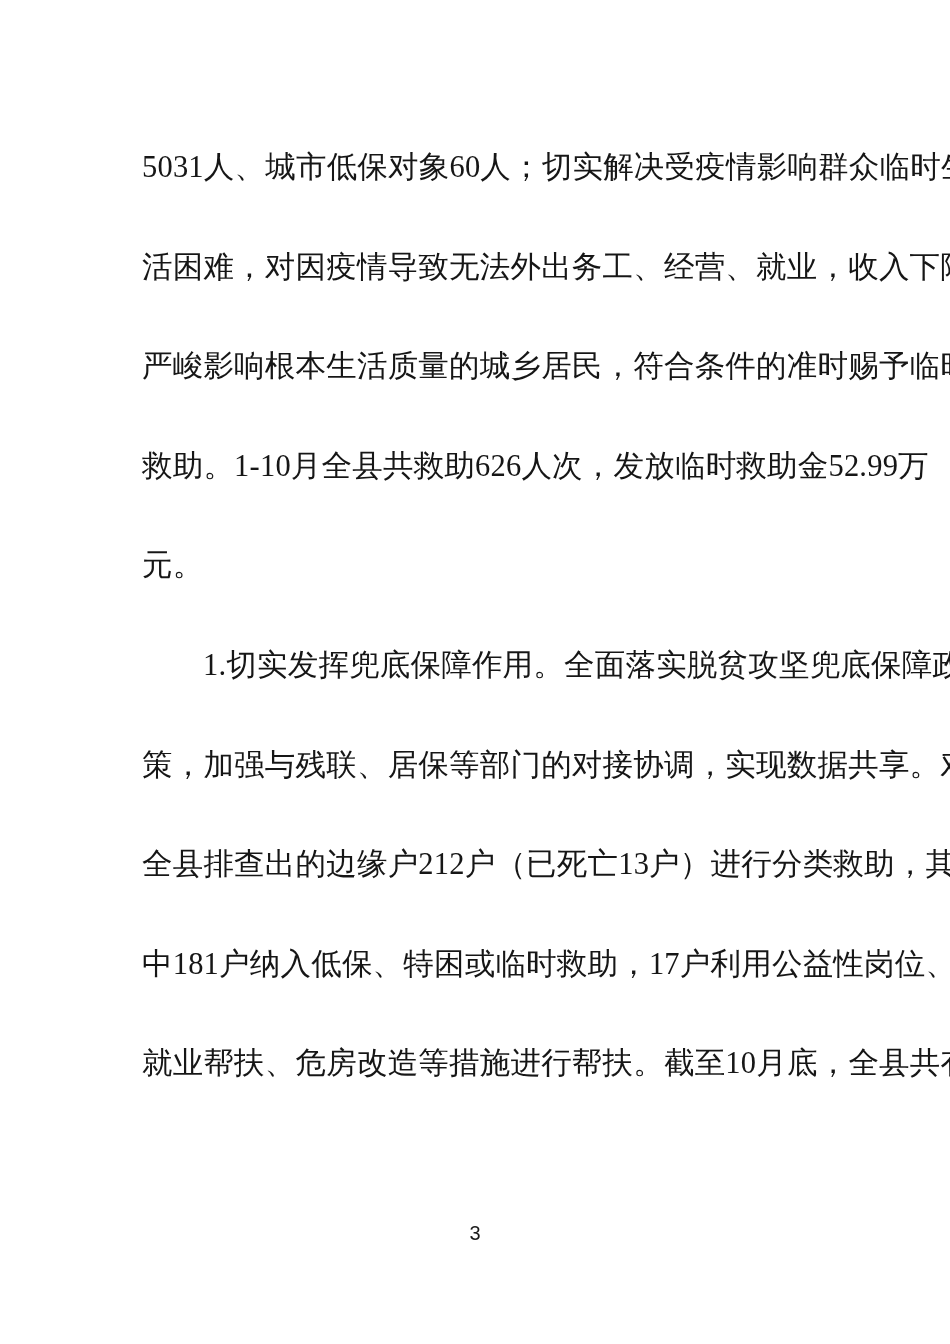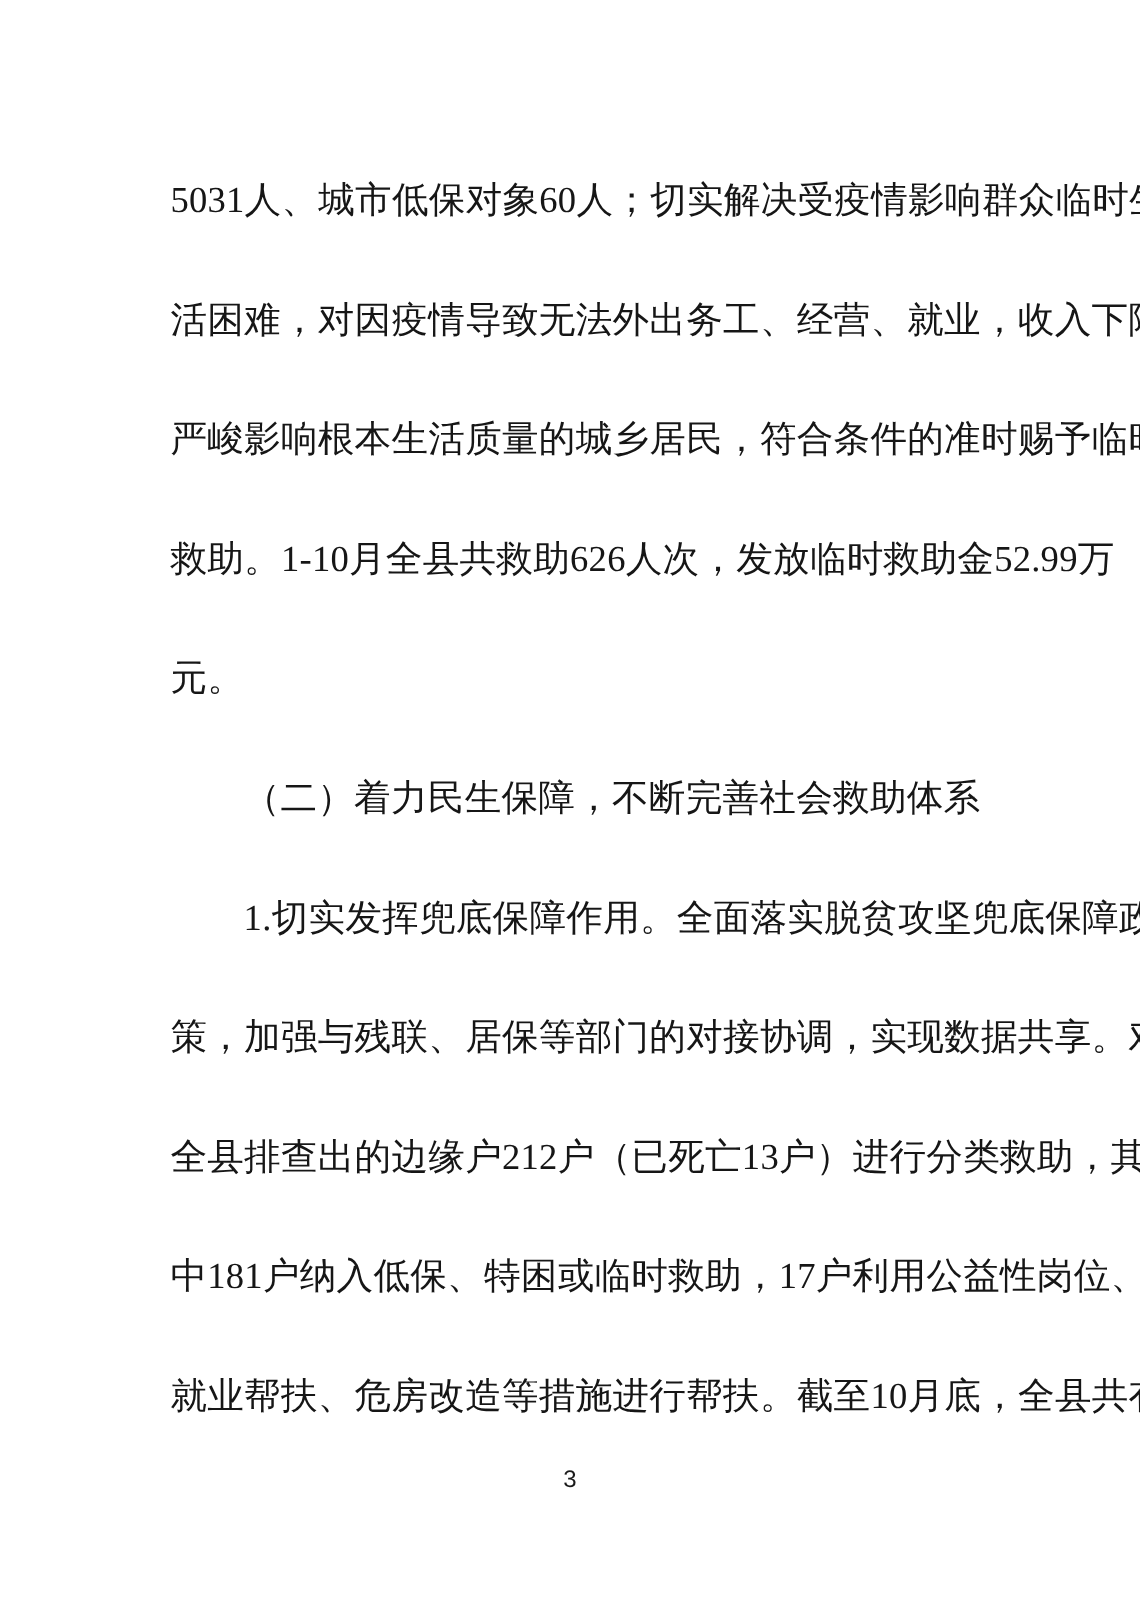--- a/index.html
+++ b/index.html
@@ -211,23 +211,20 @@
         <span>.</span>
         <span>9</span>
         <span>9</span>
         <span>万</span>
       </div>
 
     <div class="doc-line flush" style="color: rgb(22, 22, 22);">
       <span>元。</span>
     </div>
 
-    <div class="doc-line indent-2 flush" style="color: rgb(22, 22, 22);">
-      <span>（二）着力民生保障，不断完善社会救助体系</span>
-    </div>
 
     <div class="doc-line indent-2 justify" style="color: rgb(22, 22, 22);">
 
     <span>1</span>
         <span>.</span>
         <span>切</span>
         <span>实</span>
         <span>发</span>
         <span>挥</span>
         <span>兜</span>

